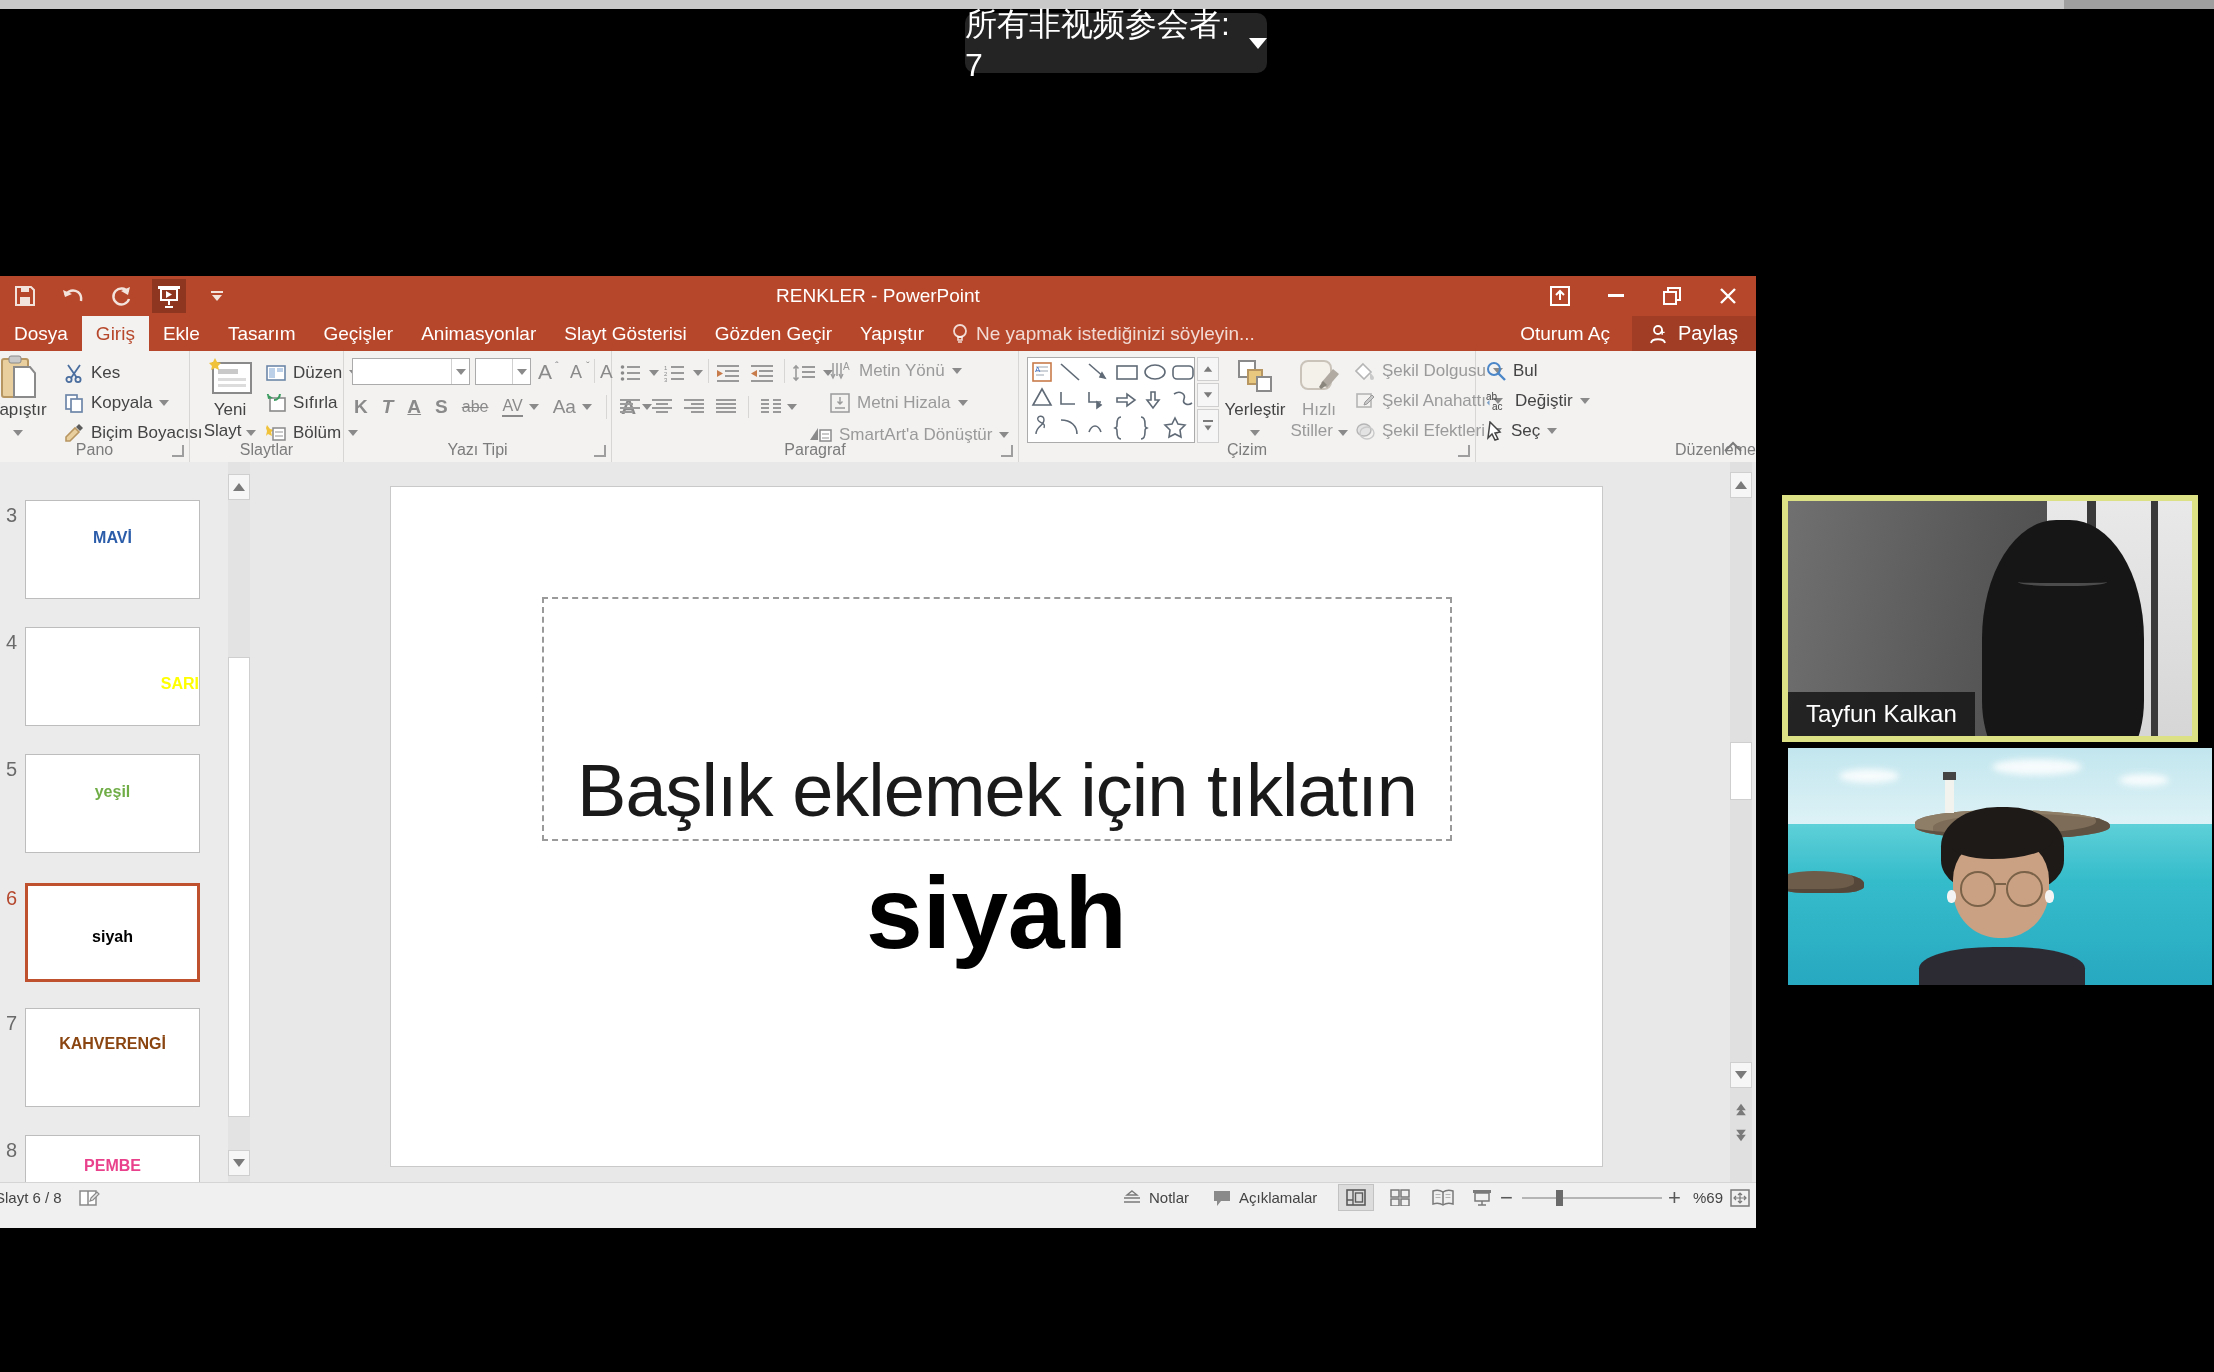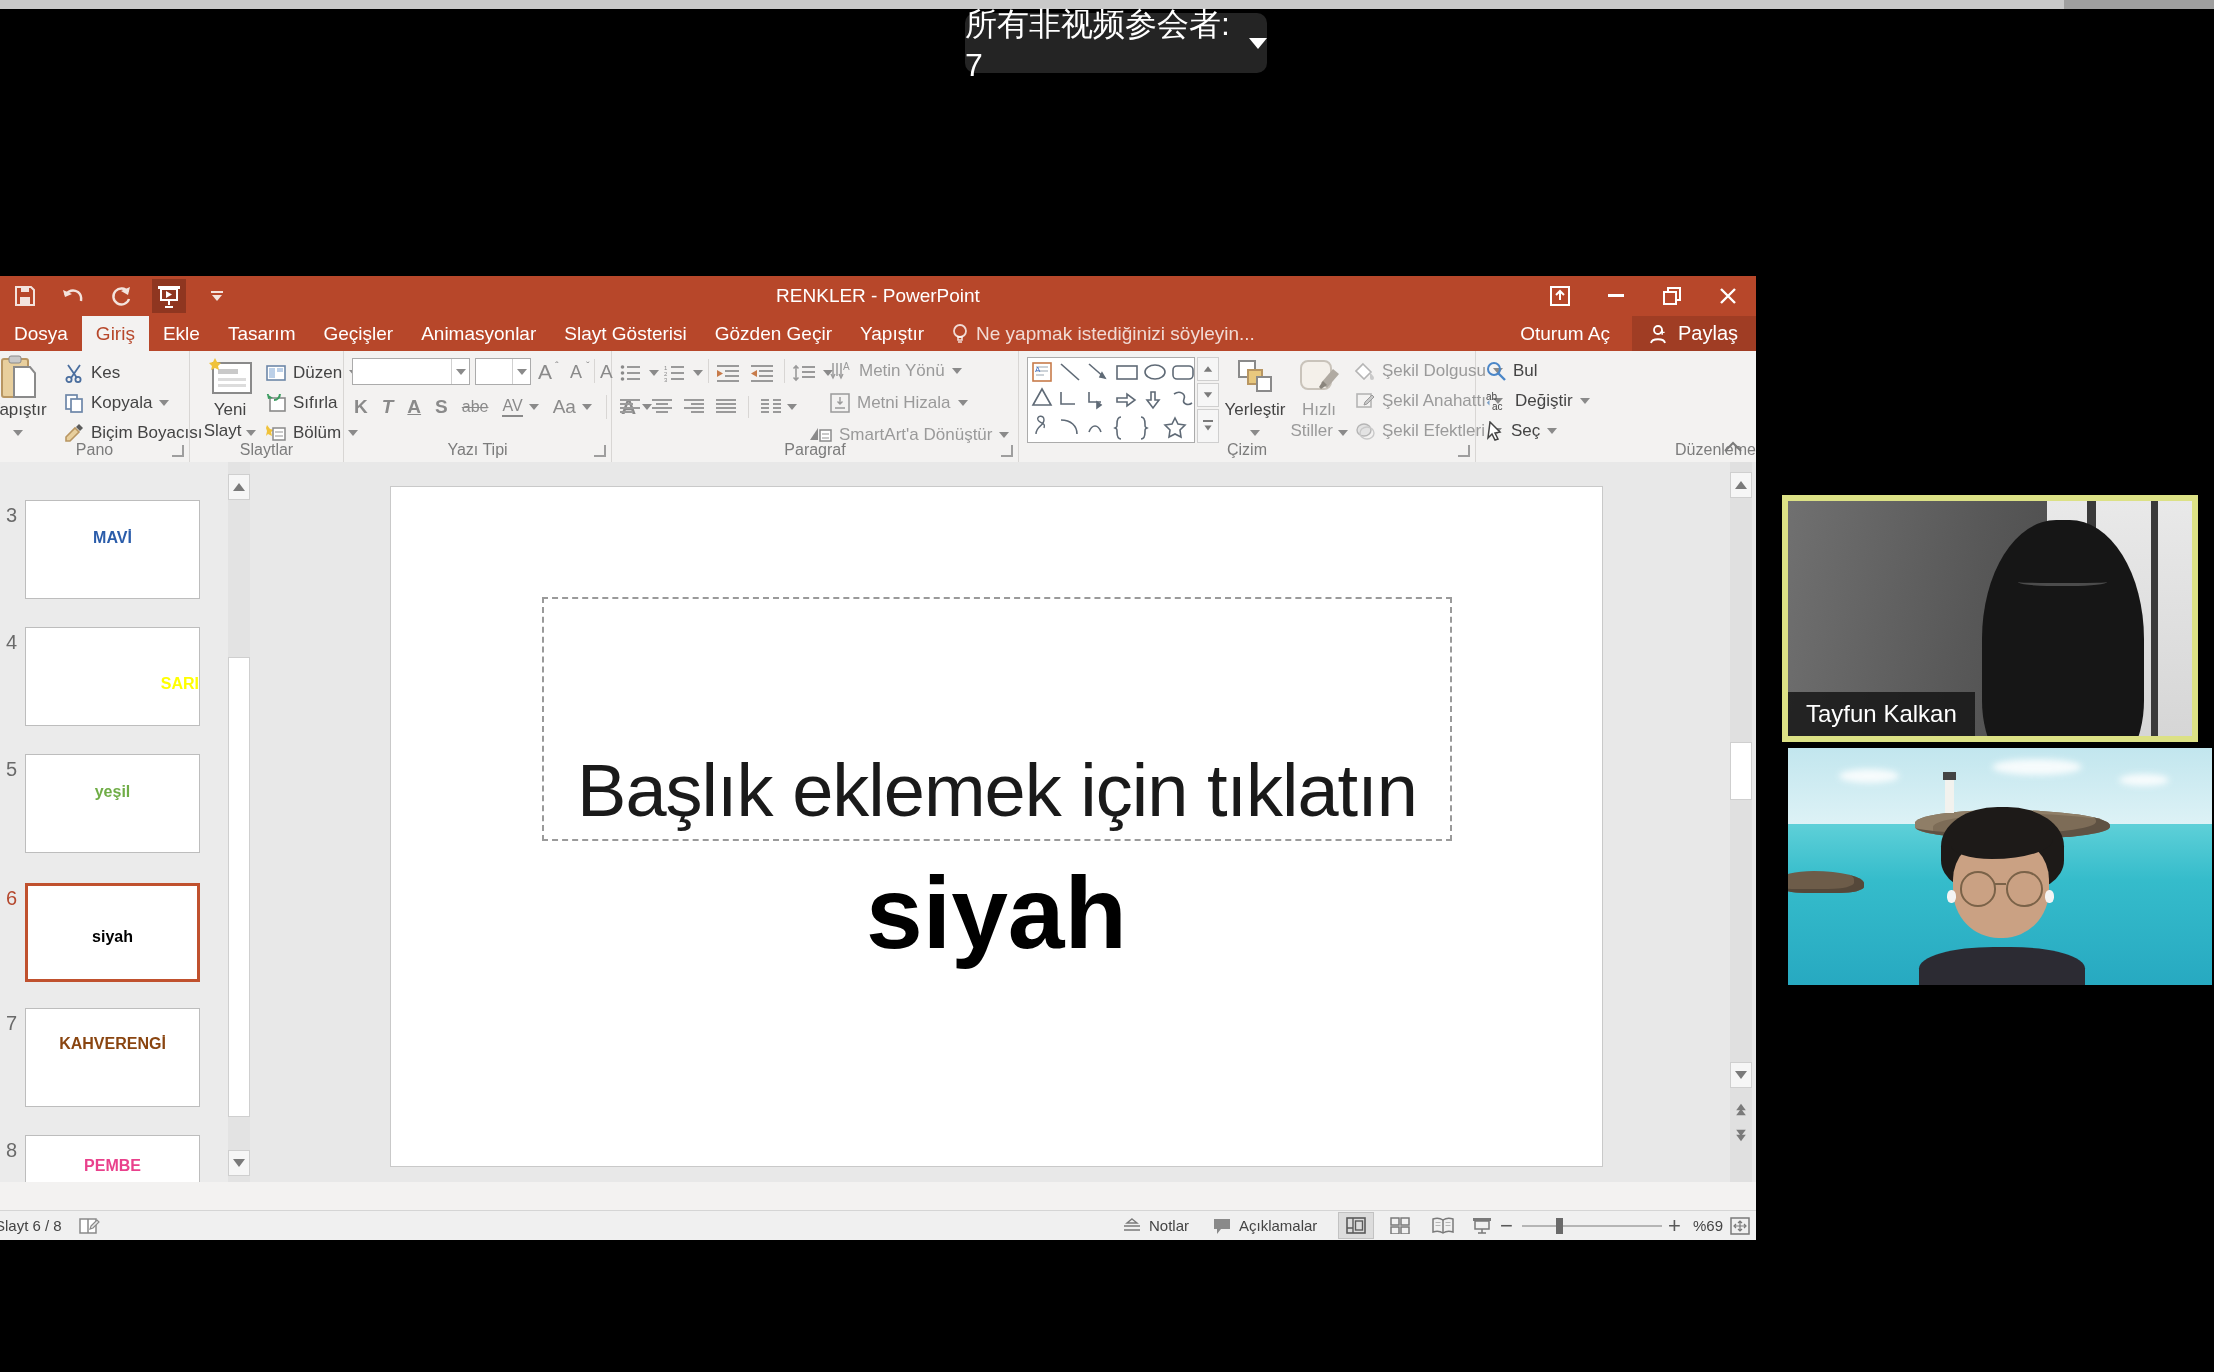--- a/index.html
+++ b/index.html
@@ -91,22 +91,22 @@
   #slide { position:absolute; left:390px; top:24px; width:1213px; height:681px; background:#fff;
            border:1px solid #c9c9c9; }
   #title-ph { position:absolute; left:151px; top:110px; width:910px; height:244px;
               border:2px dashed #9a9a9a; display:flex; align-items:flex-end; justify-content:center; }
   #title-ph-text { font-size:74px; font-weight:300; color:#1a1a1a; letter-spacing:-1px;
                    padding-bottom:6px; white-space:nowrap; }
   #slide-body-text { position:absolute; left:0; right:0; top:368px; text-align:center;
                      font-size:102px; font-weight:bold; color:#000; }
 
   
-  #status-bar { left:0; top:906px; width:100%; height:30px; background:#f0f0f0;
-                border-top:1px solid #d5d5d5; position:absolute; font-size:15px; color:#444;margin-top:28px; }
+  #status-bar { left:0; top:906px; width:100%; height:46px; background:#f0f0f0;
+                border-top:1px solid #d5d5d5; position:absolute; font-size:15px; color:#444; }
   .st { position:absolute; top:0; height:29px; display:flex; align-items:center; gap:7px; }
   .view-btn { position:absolute; top:1px; width:36px; height:27px; display:flex;
               align-items:center; justify-content:center; }
   .view-btn.sel { background:#dcdcdc; border:1px solid #c2c2c2; }
   #zoom-track { position:absolute; left:1522px; top:14px; width:140px; height:2px; background:#b5b5b5; }
   #zoom-thumb { position:absolute; left:1556px; top:7px; width:7px; height:16px; background:#6a6a6a; }
 
   
   .video { position:absolute; overflow:hidden; }
   #video1 { left:1782px; top:495px; width:416px; height:247px; border:6px solid #dce185;

